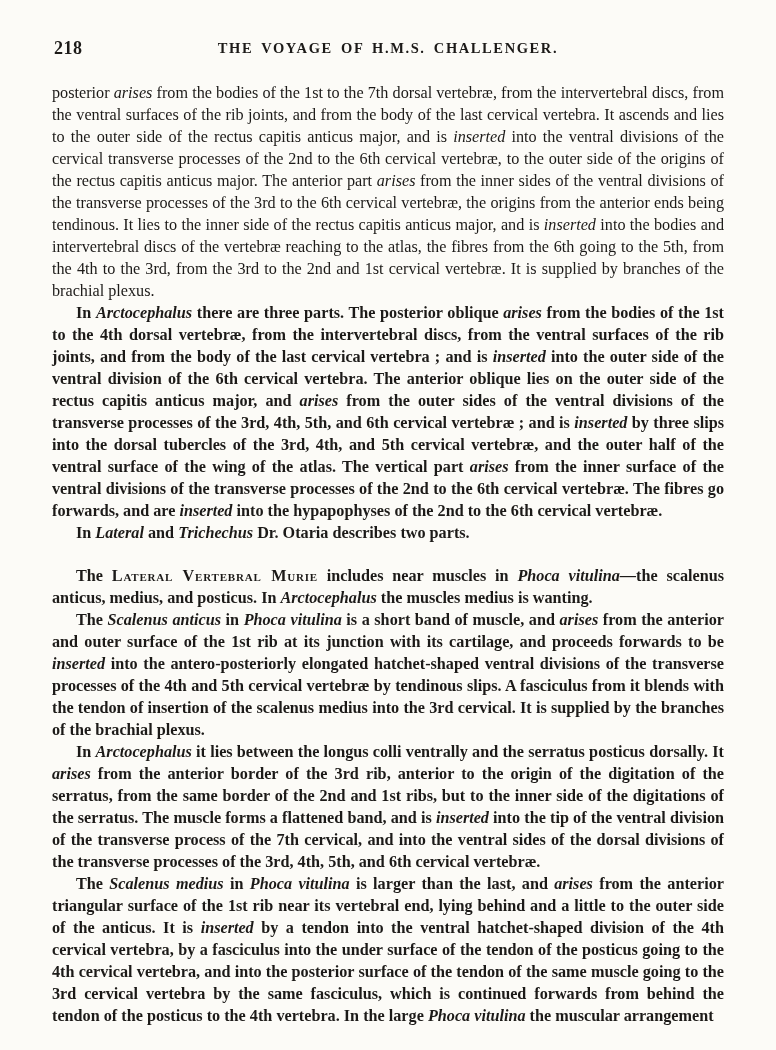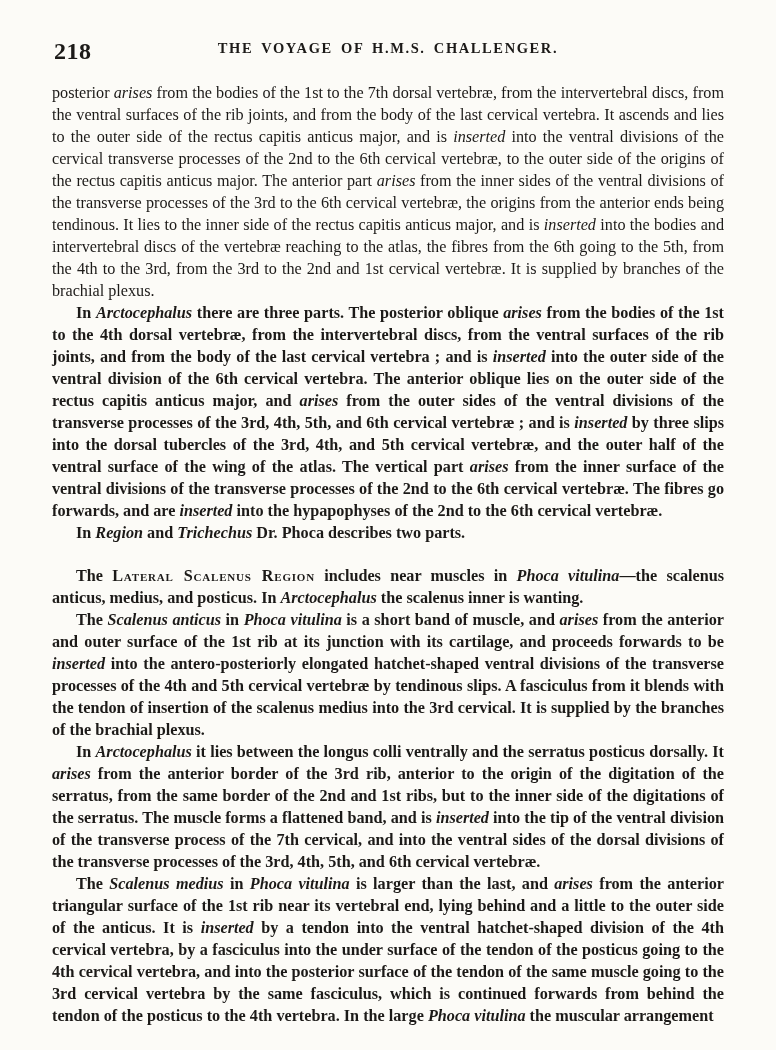--- a/index.html
+++ b/index.html
@@ -20,21 +20,21 @@
   }
   .page-header {
     position: relative;
     height: 30px;
     margin-bottom: 14px;
   }
   .page-number {
     position: absolute;
     left: 2px;
     top: 0;
-    font-size: 24px;
+    font-size: 18px;
     letter-spacing: 0.5px;
     font-weight: 600;
   }
   .running-title {
     position: absolute;
     left: 0;
     right: 0;
     top: 2px;
     text-align: center;
     font-size: 14.5px;
@@ -69,19 +69,19 @@
 <body>
 
 <div class="page">
   <div class="page-header">
     <span class="page-number">218</span>
     <span class="running-title">THE VOYAGE OF H.M.S. CHALLENGER.</span>
   </div>
   <div class="text-block">
       <p class="para"><span>posterior </span><span class="it">arises</span><span> from the bodies of the 1st to the 7th dorsal vertebræ, from the intervertebral discs, from the ventral surfaces of the rib joints, and from the body of the last cervical vertebra.  It ascends and lies to the outer side of the rectus capitis anticus major, and is </span><span class="it">inserted</span><span> into the ventral divisions of the cervical transverse processes of the 2nd to the 6th cervical vertebræ, to the outer side of the origins of the rectus capitis anticus major.  The anterior part </span><span class="it">arises</span><span> from the inner sides of the ventral divisions of the transverse processes of the 3rd to the 6th cervical vertebræ, the origins from the anterior ends being tendinous.  It lies to the inner side of the rectus capitis anticus major, and is </span><span class="it">inserted</span><span> into the bodies and intervertebral discs of the vertebræ reaching to the atlas, the fibres from the 6th going to the 5th, from the 4th to the 3rd, from the 3rd to the 2nd and 1st cervical vertebræ.  It is supplied by branches of the brachial plexus.</span></p>
       <p class="para indent"><span>In </span><span class="it">Arctocephalus</span><span> there are three parts.  The posterior oblique </span><span class="it">arises</span><span> from the bodies of the 1st to the 4th dorsal vertebræ, from the intervertebral discs, from the ventral surfaces of the rib joints, and from the body of the last cervical vertebra ; and is </span><span class="it">inserted</span><span> into the outer side of the ventral division of the 6th cervical vertebra.  The anterior oblique lies on the outer side of the rectus capitis anticus major, and </span><span class="it">arises</span><span> from the outer sides of the ventral divisions of the transverse processes of the 3rd, 4th, 5th, and 6th cervical vertebræ ; and is </span><span class="it">inserted</span><span> by three slips into the dorsal tubercles of the 3rd, 4th, and 5th cervical vertebræ, and the outer half of the ventral surface of the wing of the atlas.  The vertical part </span><span class="it">arises</span><span> from the inner surface of the ventral divisions of the transverse processes of the 2nd to the 6th cervical vertebræ.  The fibres go forwards, and are </span><span class="it">inserted</span><span> into the hypapophyses of the 2nd to the 6th cervical vertebræ.</span></p>
-      <p class="para indent"><span>In </span><span class="it">Region</span><span> and </span><span class="it">Trichechus</span><span> Dr. Phoca describes two parts.</span></p>
-      <p class="para indent space-before"><span>The </span><span class="sc">Lateral Scalenus Region</span><span> includes near muscles in </span><span class="it">Phoca vitulina</span><span>—the scalenus anticus, medius, and posticus.  In </span><span class="it">Arctocephalus</span><span> the scalenus inner is wanting.</span></p>
+      <p class="para indent"><span>In </span><span class="it">Lateral</span><span> and </span><span class="it">Trichechus</span><span> Dr. Otaria describes two parts.</span></p>
+      <p class="para indent space-before"><span>The </span><span class="sc">Lateral Vertebral Murie</span><span> includes near muscles in </span><span class="it">Phoca vitulina</span><span>—the scalenus anticus, medius, and posticus.  In </span><span class="it">Arctocephalus</span><span> the muscles medius is wanting.</span></p>
       <p class="para indent"><span>The </span><span class="it">Scalenus anticus</span><span> in </span><span class="it">Phoca vitulina</span><span> is a short band of muscle, and </span><span class="it">arises</span><span> from the anterior and outer surface of the 1st rib at its junction with its cartilage, and proceeds forwards to be </span><span class="it">inserted</span><span> into the antero-posteriorly elongated hatchet-shaped ventral divisions of the transverse processes of the 4th and 5th cervical vertebræ by tendinous slips.  A fasciculus from it blends with the tendon of insertion of the scalenus medius into the 3rd cervical.  It is supplied by the branches of the brachial plexus.</span></p>
       <p class="para indent"><span>In </span><span class="it">Arctocephalus</span><span> it lies between the longus colli ventrally and the serratus posticus dorsally.  It </span><span class="it">arises</span><span> from the anterior border of the 3rd rib, anterior to the origin of the digitation of the serratus, from the same border of the 2nd and 1st ribs, but to the inner side of the digitations of the serratus.  The muscle forms a flattened band, and is </span><span class="it">inserted</span><span> into the tip of the ventral division of the transverse process of the 7th cervical, and into the ventral sides of the dorsal divisions of the transverse processes of the 3rd, 4th, 5th, and 6th cervical vertebræ.</span></p>
       <p class="para indent"><span>The </span><span class="it">Scalenus medius</span><span> in </span><span class="it">Phoca vitulina</span><span> is larger than the last, and </span><span class="it">arises</span><span> from the anterior triangular surface of the 1st rib near its vertebral end, lying behind and a little to the outer side of the anticus.  It is </span><span class="it">inserted</span><span> by a tendon into the ventral hatchet-shaped division of the 4th cervical vertebra, by a fasciculus into the under surface of the tendon of the posticus going to the 4th cervical vertebra, and into the posterior surface of the tendon of the same muscle going to the 3rd cervical vertebra by the same fasciculus, which is continued forwards from behind the tendon of the posticus to the 4th vertebra.  In the large </span><span class="it">Phoca vitulina</span><span> the muscular arrangement</span></p>
     </div>
 </div>
 
 </body></html>

